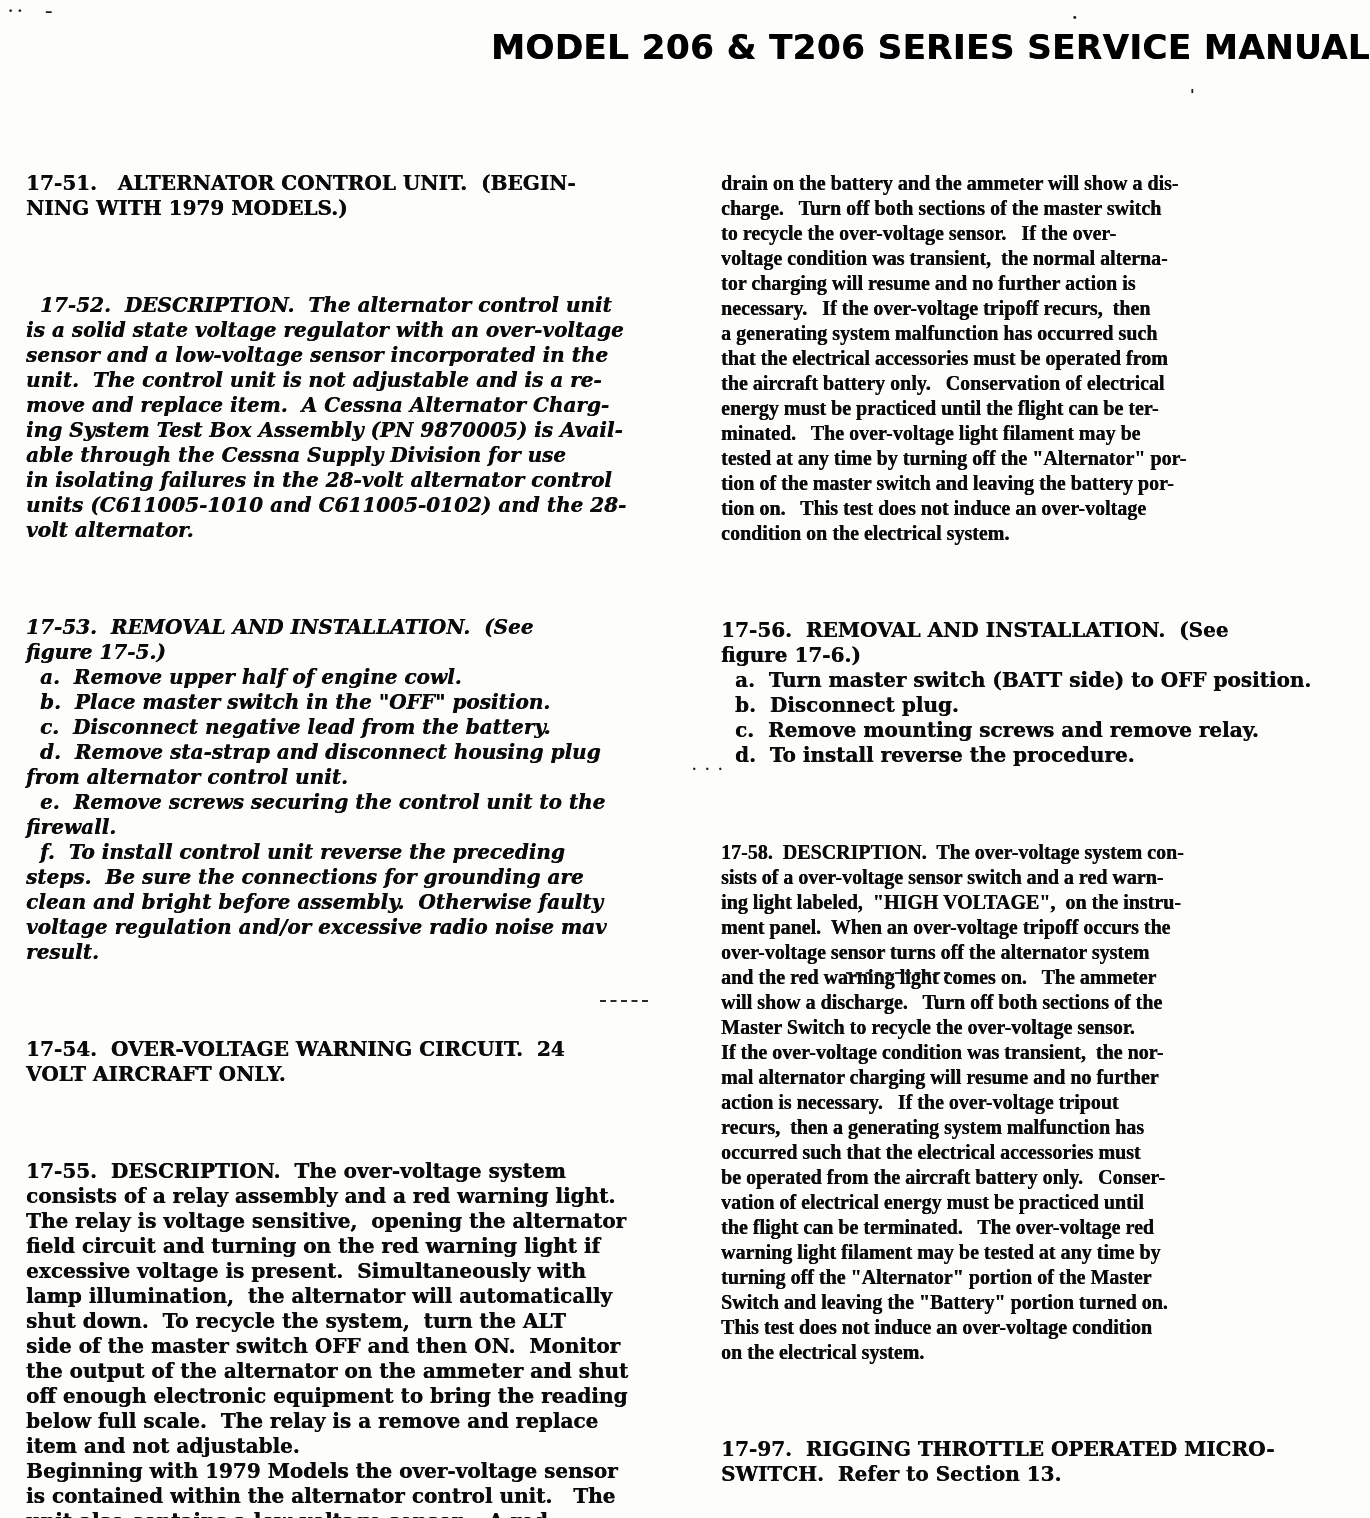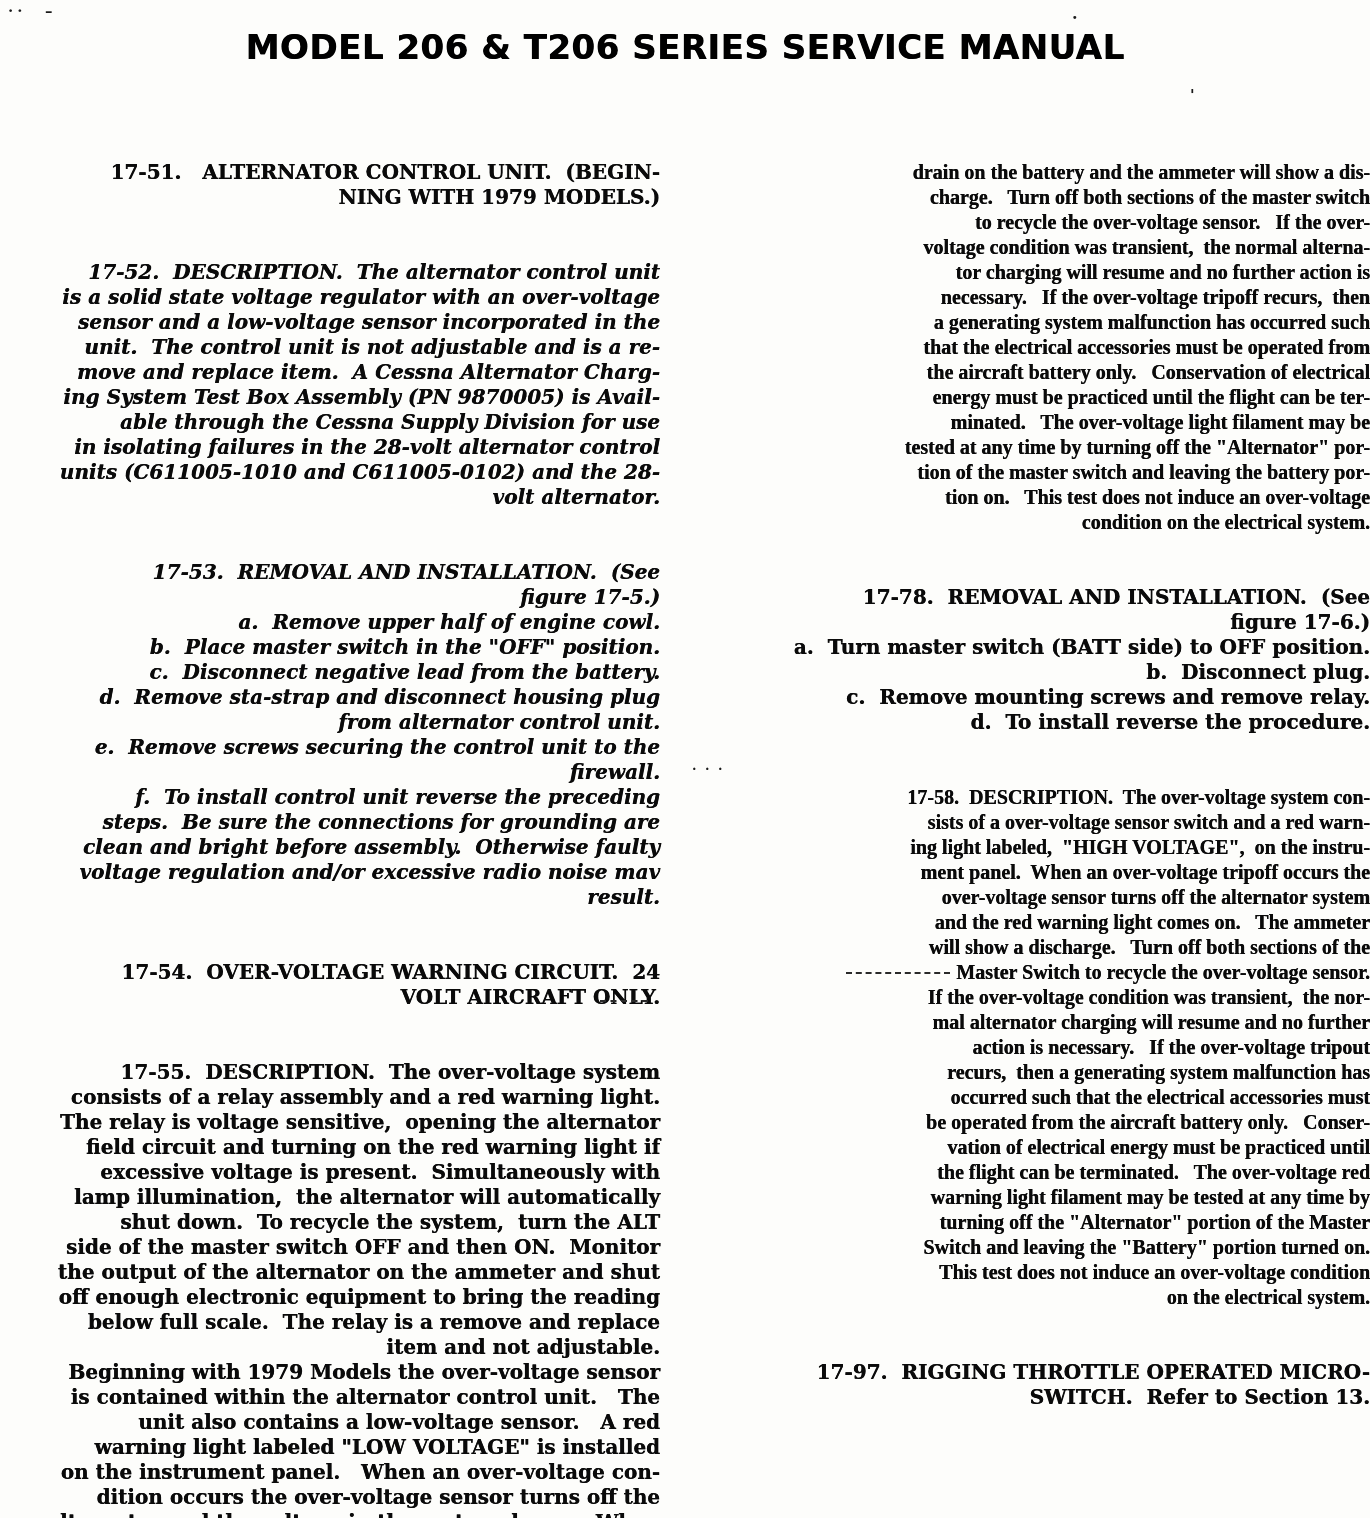--- a/index.html
+++ b/index.html
@@ -11,21 +11,21 @@
     height: 1518px;
     background: #fdfdfb;
     color: #0a0a0a;
     font-family: "DejaVu Serif", serif;
     overflow: hidden;
     position: relative;
   }
   .page-title {
     margin: 24px 0 0 0;
     width: 100%;
-    text-align: center;
+    text-align: right;
     font-family: "DejaVu Sans", sans-serif;
     font-weight: bold;
     font-size: 34px;
     line-height: 46px;
     letter-spacing: 0.5px;
     color: #000;
     text-shadow: 0.5px 0 0 #000;
   }
   .columns {
     display: flex;
@@ -34,21 +34,21 @@
   }
   .col {
     white-space: pre;
     font-size: 20px;
     line-height: 25px;
     font-weight: bold;
     text-shadow: 0.35px 0 0 #111;
   }
   .col-left  { width: 645px; margin-right: 50px; }
   .col-right { width: 660px; }
-  .col p { margin: 0; text-align: right; }
+  .col p { margin: 11px; }
   .mb30 { margin-bottom: 30px; }
   .mb31 { margin-bottom: 31px; }
   .mb32 { margin-bottom: 32px; }
   .mb40 { margin-bottom: 40px; font-style: italic; }
   .mb50 { margin-bottom: 50px; font-family: Liberation Serif, serif; }
   .artifact {
     position: absolute;
     font-weight: bold;
     color: #1a1a1a;
     white-space: pre;
@@ -141,21 +141,21 @@
 necessary.   If the over-voltage tripoff recurs,  then
 a generating system malfunction has occurred such
 that the electrical accessories must be operated from
 the aircraft battery only.   Conservation of electrical
 energy must be practiced until the flight can be ter-
 minated.   The over-voltage light filament may be
 tested at any time by turning off the "Alternator" por-
 tion of the master switch and leaving the battery por-
 tion on.   This test does not induce an over-voltage
 condition on the electrical system.</p>
-      <p class="mb32">17-78.  REMOVAL AND INSTALLATION.  (See
+      <p class="mb32">17-56.  REMOVAL AND INSTALLATION.  (See
 figure 17-6.)
   a.  Turn master switch (BATT side) to OFF position.
   b.  Disconnect plug.
   c.  Remove mounting screws and remove relay.
   d.  To install reverse the procedure.</p>
       <p class="mb50">17-58.  DESCRIPTION.  The over-voltage system con-
 sists of a over-voltage sensor switch and a red warn-
 ing light labeled,  "HIGH VOLTAGE",  on the instru-
 ment panel.  When an over-voltage tripoff occurs the
 over-voltage sensor turns off the alternator system

